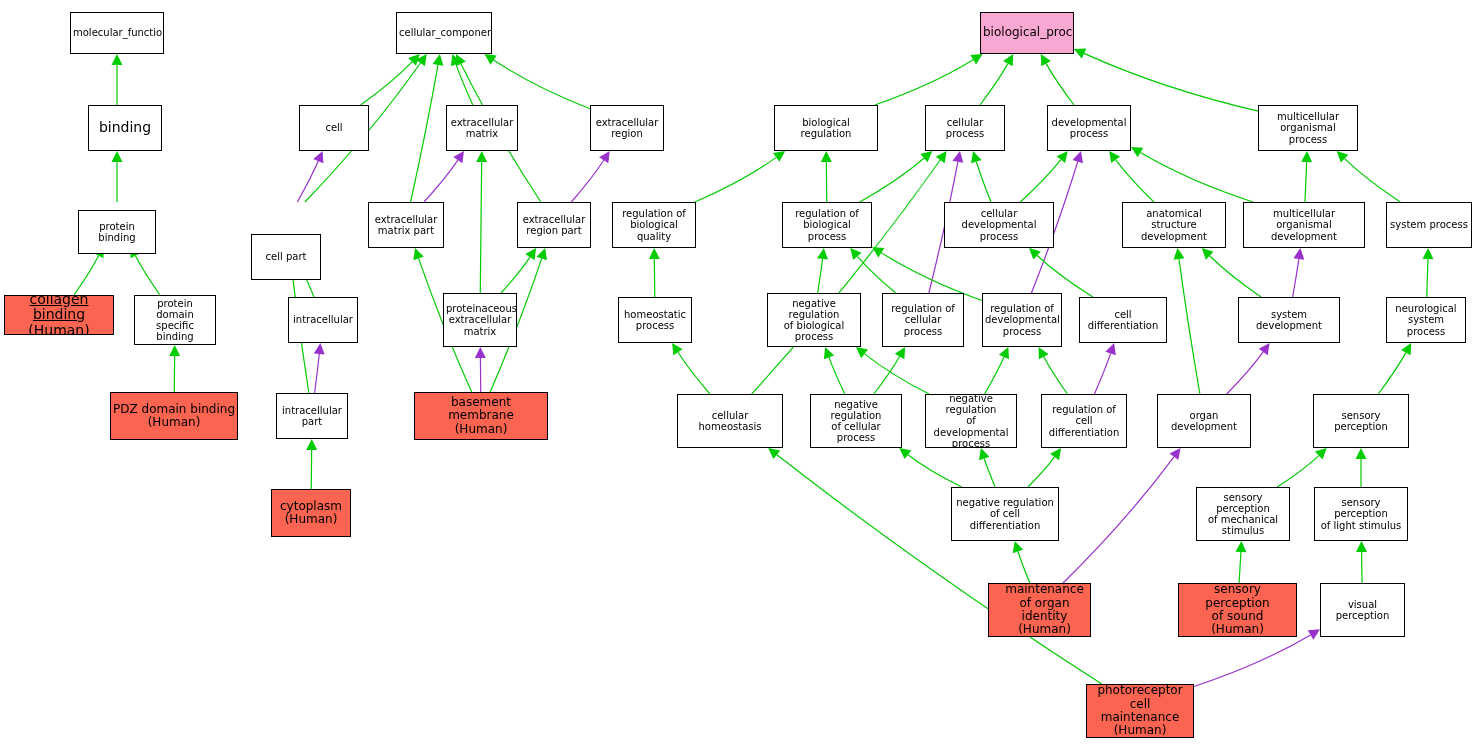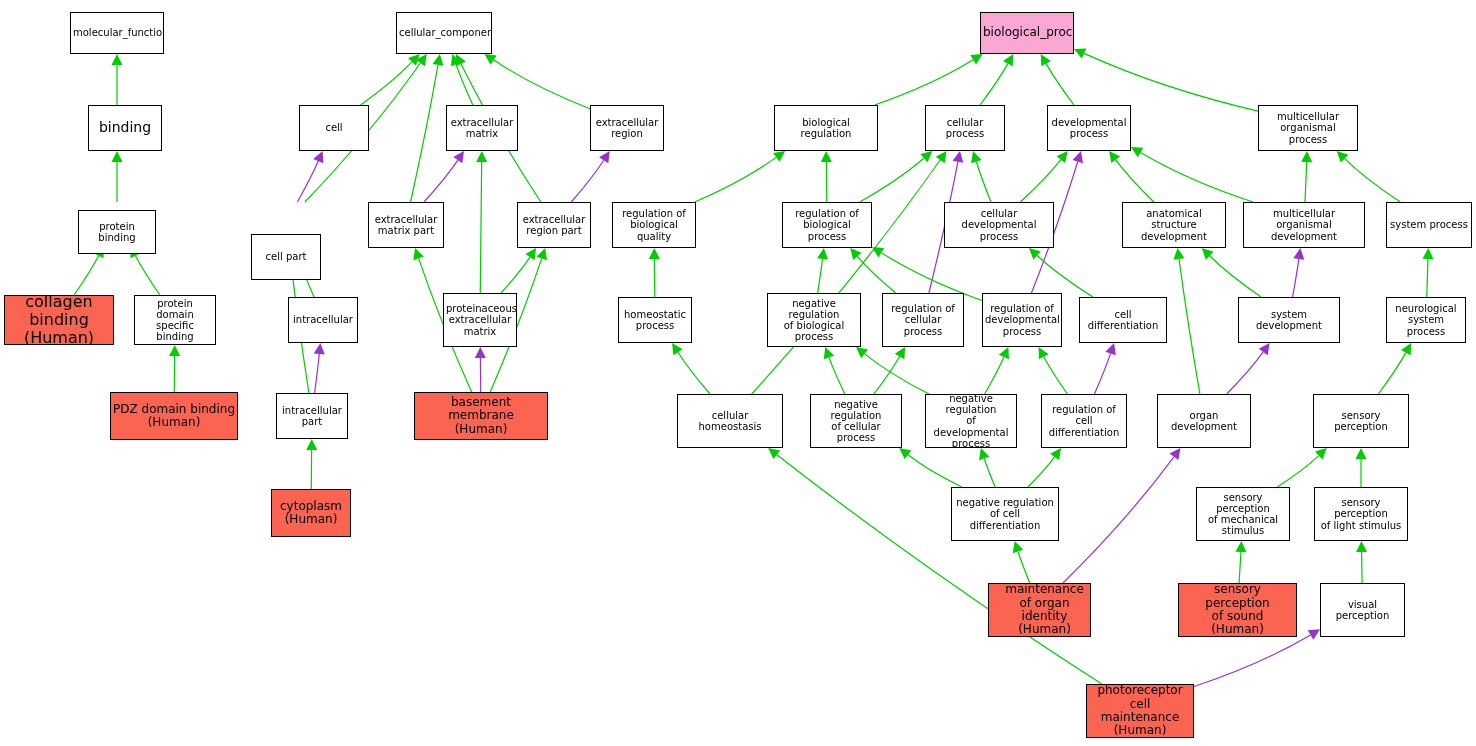--- a/index.html
+++ b/index.html
@@ -181,21 +181,21 @@
       <polygon points="1361.421875,541 1367.0725889563887,551.923343434273 1356.073628626415,552.0745772256748" fill="#00cc00"></polygon>
       <path d="M 1101.8275862068965 684 Q 929.4563386819826 573.8375901392659 776.8449969457596 454.7665575782865" fill="none" stroke="#00cc00" stroke-width="1.2"></path>
       <polygon points="768.1724137931035,448 780.2282757349028,450.43026600195844 773.4617181566164,459.10284915461455" fill="#00cc00"></polygon>
       <path d="M 1194 686.4876404494382 Q 1260.1248533083576 664.773846661336 1310.5368030714621 634.8999779009225" fill="none" stroke="#9932cc" stroke-width="1.2"></path>
       <polygon points="1320,629.2921348314607 1313.3407246061931,639.6315763651914 1307.7328815367312,630.1683794366536" fill="#9932cc"></polygon>
     </svg>
   <div id="node-layer">
       <div class="node" style="left: 70px; top: 12px; width: 94px; height: 42px; font-size: 10px; background: rgb(255, 255, 255); border-color: rgb(0, 0, 0); color: rgb(0, 0, 0);"><span>molecular_function</span></div>
       <div class="node" style="left: 80px; top: 105px; width: 74px; height: 46px; font-size: 14px; background: rgb(255, 255, 255); border-color: rgb(0, 0, 0); color: rgb(0, 0, 0); margin-left: 8px;"><span>binding</span></div>
       <div class="node" style="left: 78px; top: 210px; width: 78px; height: 44px; font-size: 10px; background: rgb(255, 255, 255); border-color: rgb(0, 0, 0); color: rgb(0, 0, 0);"><span>protein binding</span></div>
-      <div class="node hit" style="left: 4px; top: 295px; width: 110px; height: 50px; font-size: 16px; background: rgb(250, 100, 80); border-color: rgb(0, 0, 0); color: rgb(0, 0, 0);"><span>collagen binding
+      <div class="node hit" style="left: 4px; top: 295px; width: 110px; height: 40px; font-size: 14px; background: rgb(250, 100, 80); border-color: rgb(0, 0, 0); color: rgb(0, 0, 0); text-decoration: underline;"><span>collagen binding
 (Human)</span></div>
       <div class="node" style="left: 134px; top: 295px; width: 82px; height: 50px; font-size: 10px; background: rgb(255, 255, 255); border-color: rgb(0, 0, 0); color: rgb(0, 0, 0);"><span>protein domain
 specific binding</span></div>
       <div class="node hit" style="left: 110px; top: 392px; width: 128px; height: 48px; font-size: 12px; background: rgb(250, 100, 80); border-color: rgb(0, 0, 0); color: rgb(0, 0, 0);"><span>PDZ domain binding
 (Human)</span></div>
       <div class="node" style="left: 396px; top: 12px; width: 96px; height: 42px; font-size: 10px; background: rgb(255, 255, 255); border-color: rgb(0, 0, 0); color: rgb(0, 0, 0);"><span>cellular_component</span></div>
       <div class="node" style="left: 299px; top: 105px; width: 70px; height: 46px; font-size: 10px; background: rgb(255, 255, 255); border-color: rgb(0, 0, 0); color: rgb(0, 0, 0);"><span>cell</span></div>
       <div class="node" style="left: 446px; top: 105px; width: 72px; height: 46px; font-size: 10px; background: rgb(255, 255, 255); border-color: rgb(0, 0, 0); color: rgb(0, 0, 0);"><span>extracellular
 matrix</span></div>
       <div class="node" style="left: 590px; top: 105px; width: 74px; height: 46px; font-size: 10px; background: rgb(255, 255, 255); border-color: rgb(0, 0, 0); color: rgb(0, 0, 0);"><span>extracellular

